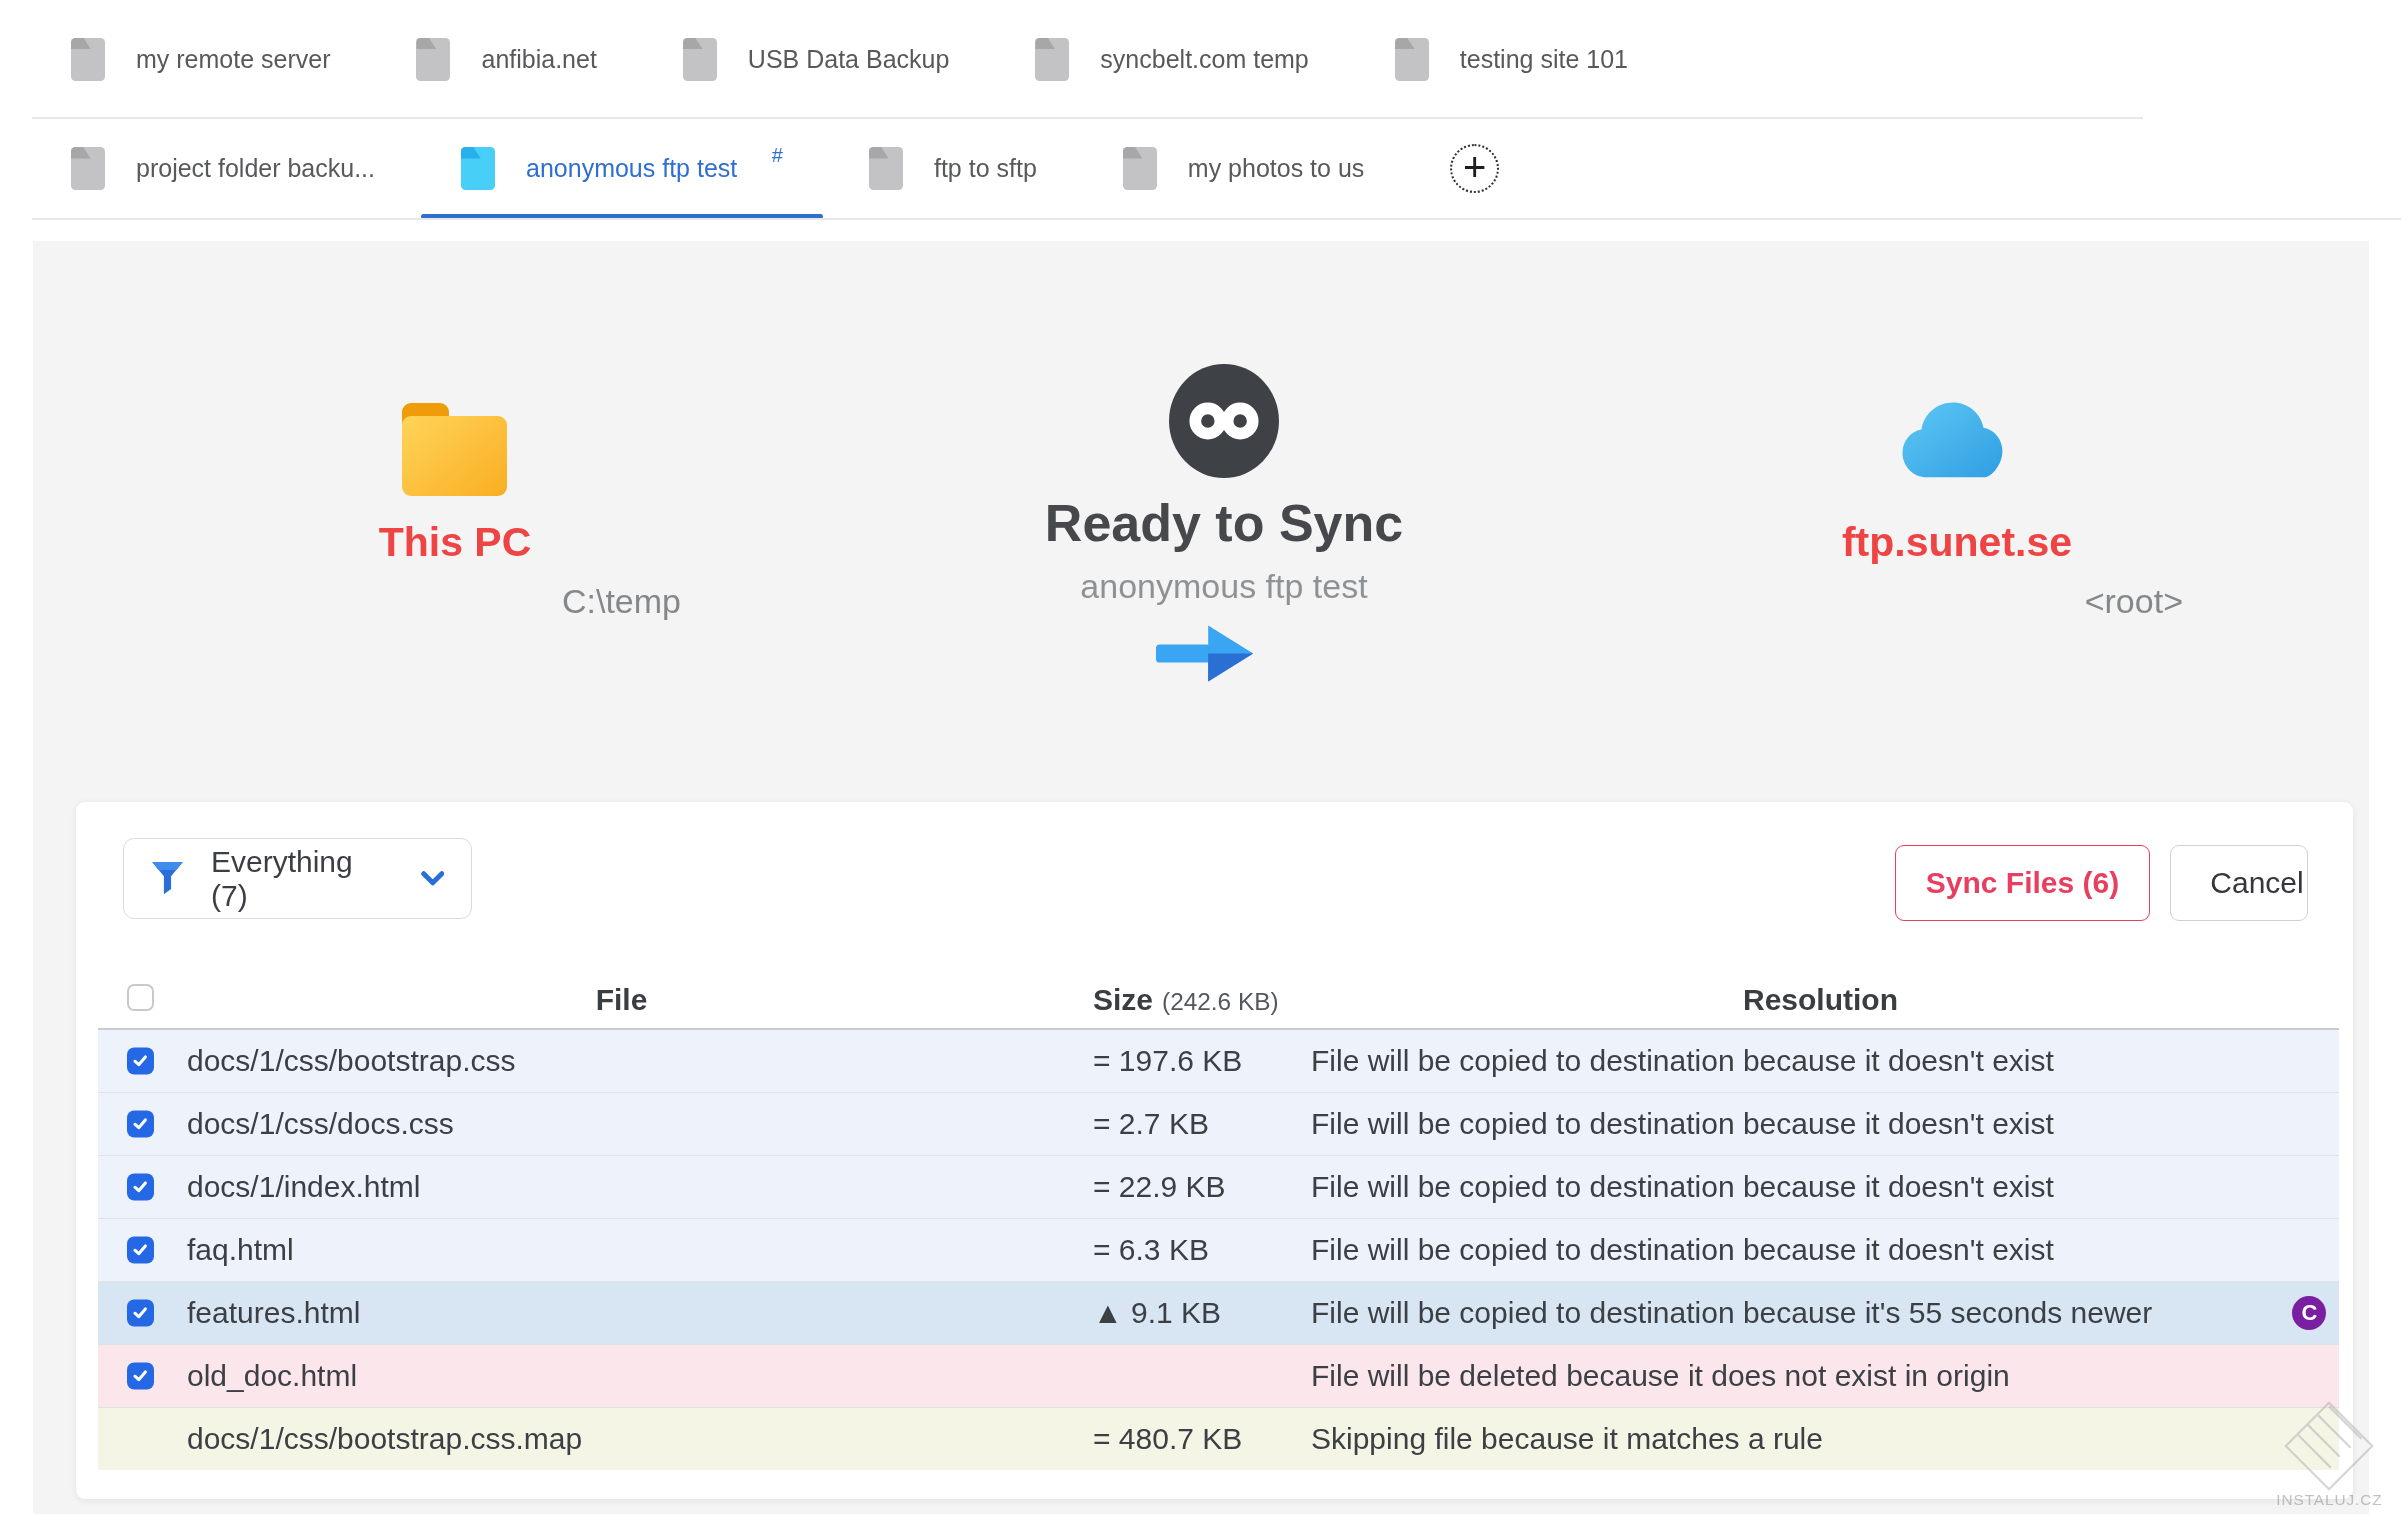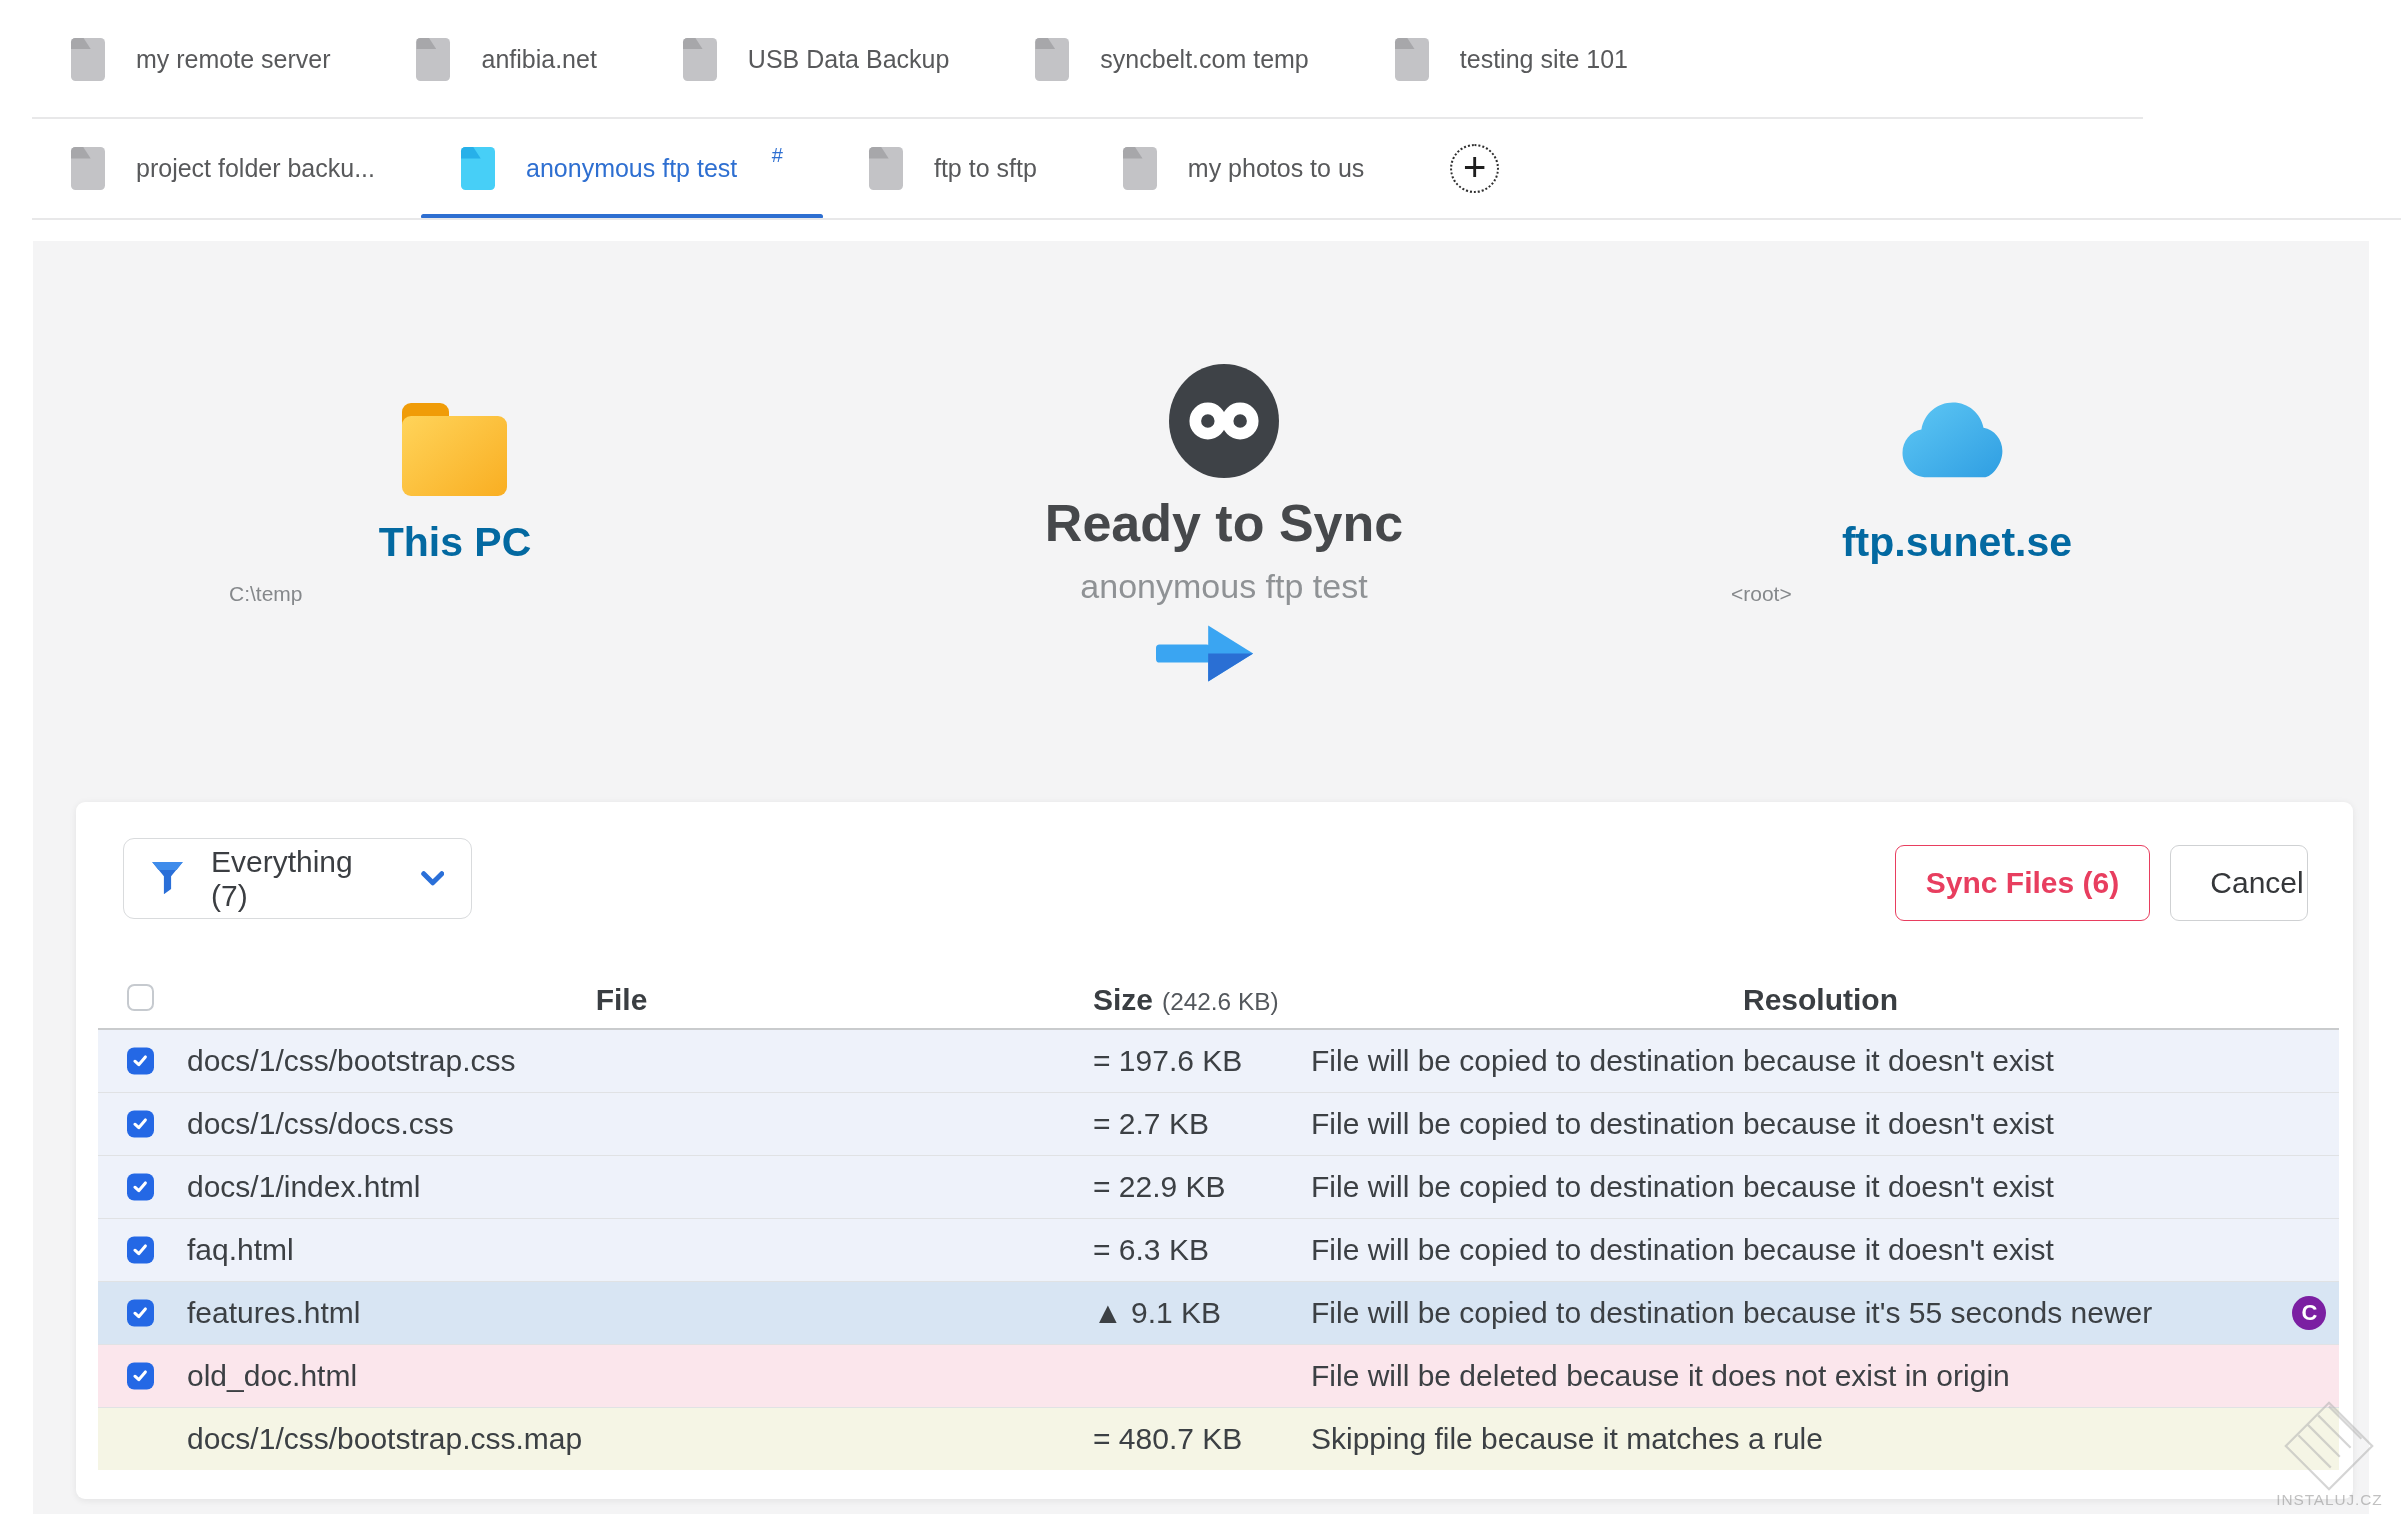--- a/index.html
+++ b/index.html
@@ -21,22 +21,22 @@
   .file-icon::before{content:"";position:absolute;top:0;left:0;width:58%;height:27%;background:#a7a7aa;clip-path:polygon(0 0,62% 0,100% 100%,0 100%);border-top-left-radius:4.5px;}
   .file-icon.cyan{background:var(--active-icon,#47cff7);}
   .file-icon.cyan::before{background:#27b0e9;}
   .add-tab{width:49px;height:49px;border:2.7px dotted #2f2f2f;border-radius:50%;display:flex;align-items:center;justify-content:center;cursor:pointer;flex:none;box-sizing:border-box;}
   .add-tab span{font-size:40px;font-weight:300;color:#1e1e1e;line-height:1;margin-top:-3.6px;}
 
   
   .stage{position:absolute;left:33px;top:241px;width:2336px;height:1273px;background:#f4f4f5;}
 
   
-  .col-title{position:absolute;text-align:center;font-size:41px;font-weight:bold;color:#0369a1;}
-  .col-sub{position:absolute;text-align:left;font-size:21px;color:#85888b;}
+  .col-title{position:absolute;text-align:center;font-size:41px;font-weight:bold;color:#ef4444;}
+  .col-sub{position:absolute;text-align:right;font-size:34px;color:#85888b;}
   .big-folder{position:absolute;left:402px;top:403px;width:105px;height:92px;}
   .big-folder::before{content:"";position:absolute;left:0;top:0;width:47px;height:31px;background:#f09c08;border-radius:9px 9px 0 0;}
   .big-folder::after{content:"";position:absolute;left:0;top:12.6px;width:105px;height:80px;background:linear-gradient(140deg,#ffd45a 0%,#f9ae22 100%);border-radius:9px;}
   .sync-circle{position:absolute;left:1169px;top:364px;width:110px;height:114px;background:#3e4247;border-radius:50%;display:flex;align-items:center;justify-content:center;}
   .ready-title{position:absolute;left:953px;top:493px;width:542px;text-align:center;font-size:52px;font-weight:bold;color:#46484b;}
   .ready-sub{position:absolute;left:953px;top:567px;width:542px;text-align:center;font-size:34px;color:#8f9295;}
   .arrow-wrap{position:absolute;left:1156px;top:620px;}
   .cloud-wrap{position:absolute;left:1898px;top:398px;}
 
   

